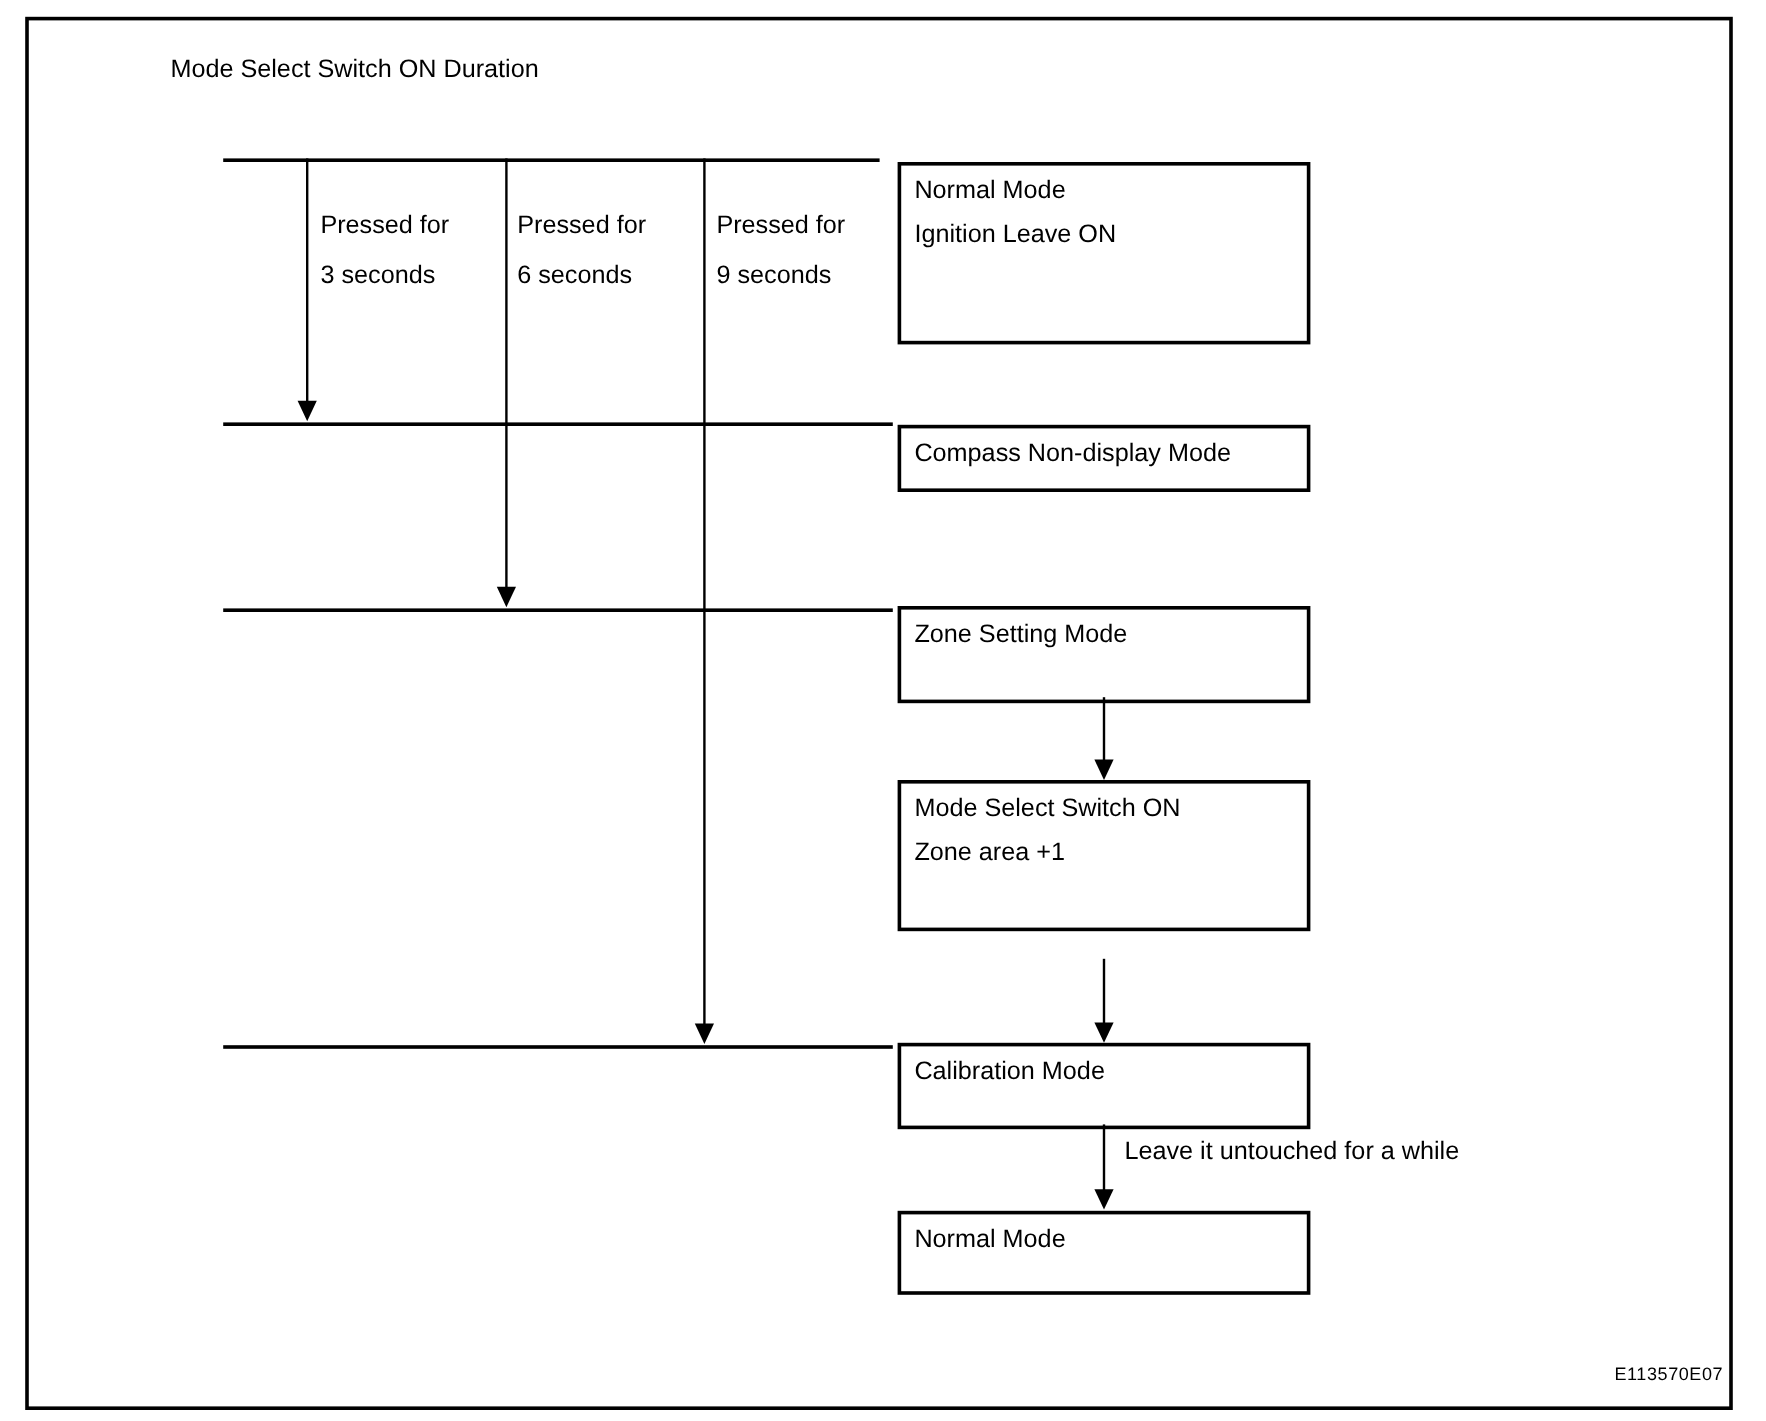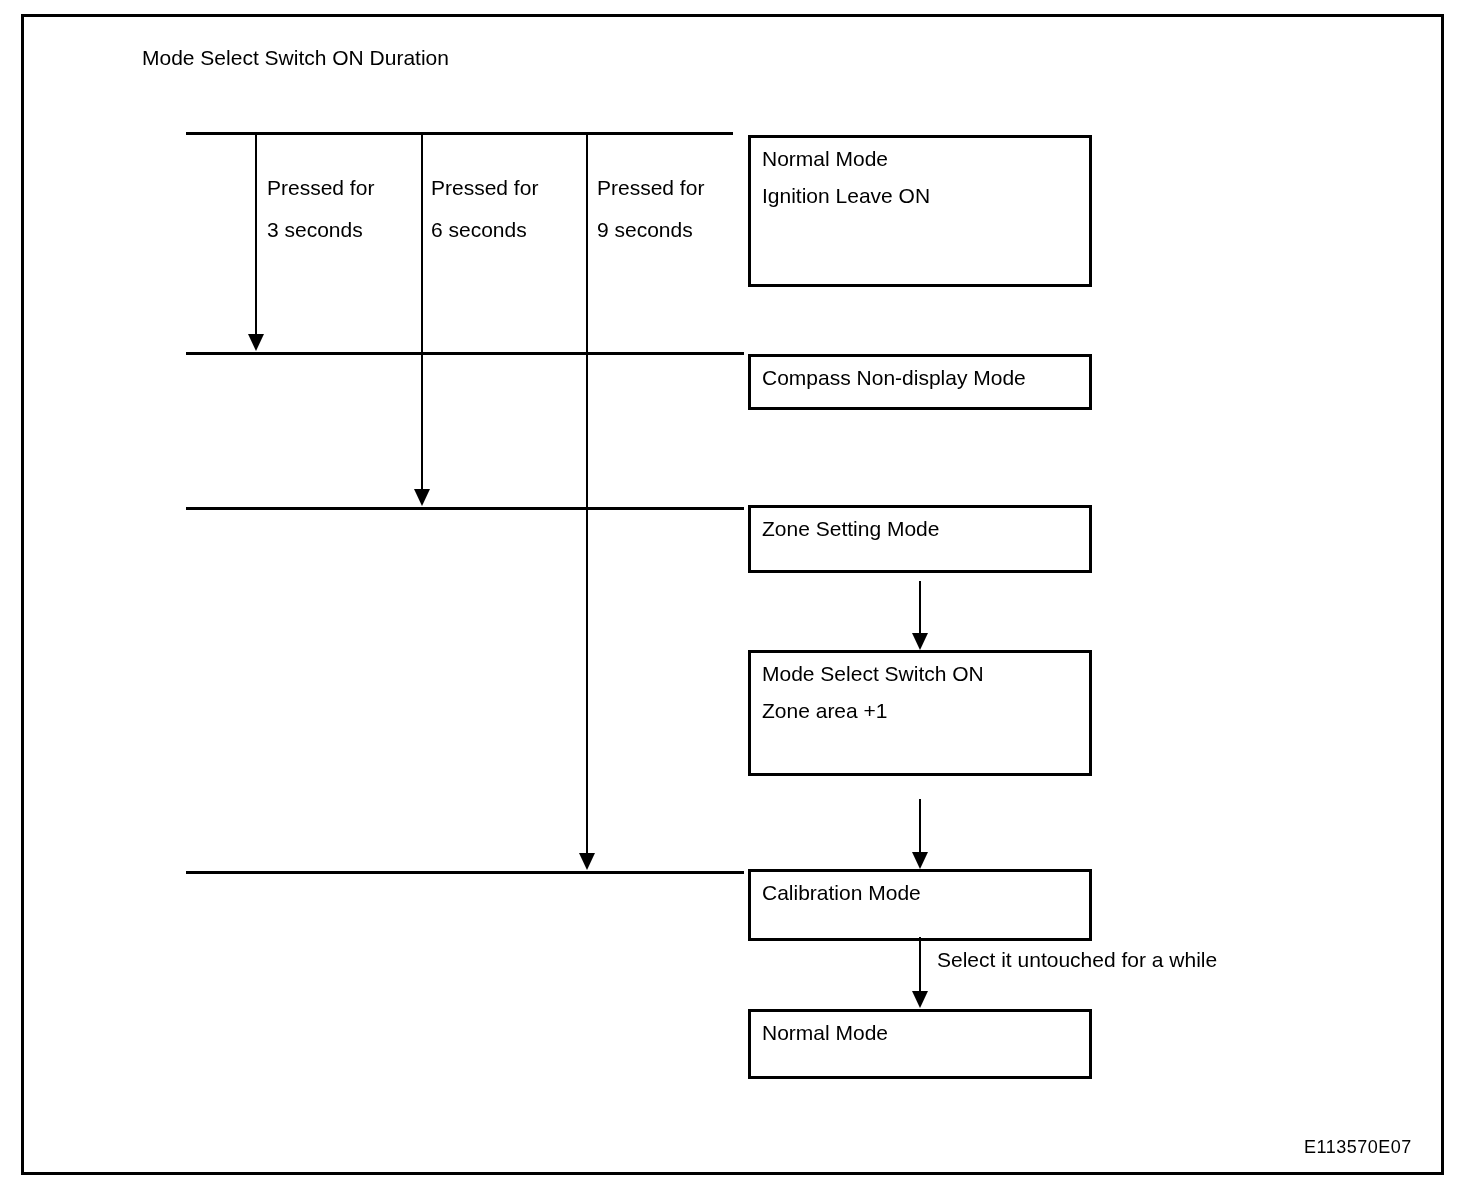--- a/index.html
+++ b/index.html
@@ -13,21 +13,21 @@
   .ahead{position:absolute;width:0;height:0;
          border-left:8px solid transparent;border-right:8px solid transparent;
          border-top:17px solid #000;}
   .plabel{position:absolute;font-size:21px;line-height:42px;white-space:nowrap;}
   .plabel span{display:block;}
   .box{position:absolute;left:748px;width:344px;border:3px solid #000;
        box-sizing:border-box;background:#fff;padding:2px 11px;font-size:21px;}
   .box span{display:block;line-height:37px;}
   .note{position:absolute;left:937px;top:948px;font-size:21px;white-space:nowrap;}
   .figcode{position:absolute;left:1280px;top:1137px;width:156px;
-           text-align:center;font-size:18px;letter-spacing:0.5px;}
+           text-align:right;font-size:15px;letter-spacing:0.5px;}
 </style>
 </head>
 <body>
 
 <div class="stage">
 
   <div class="frame"></div>
 
   <div class="title">Mode Select Switch ON Duration</div>
 
@@ -60,21 +60,21 @@
 
   <div class="box" style="top:135px;height:152px;">
     <span>Normal Mode</span>
     <span>Ignition Leave ON</span>
   </div>
 
   <div class="box" style="top:354px;height:56px;">
     <span>Compass Non-display Mode</span>
   </div>
 
-  <div class="box" style="top:505px;height:68px;">
+  <div class="box" style="top:505px;height:81px;">
     <span>Zone Setting Mode</span>
   </div>
 
   <div class="box" style="top:650px;height:126px;">
     <span>Mode Select Switch ON</span>
     <span>Zone area +1</span>
   </div>
 
   <div class="box" style="top:869px;height:72px;">
     <span>Calibration Mode</span>
@@ -86,17 +86,17 @@
 
   <div class="vshaft" style="left:919px;top:581px;height:53px;"></div>
   <div class="ahead" style="left:912px;top:633px;"></div>
 
   <div class="vshaft" style="left:919px;top:799px;height:54px;"></div>
   <div class="ahead" style="left:912px;top:852px;"></div>
 
   <div class="vshaft" style="left:919px;top:937px;height:55px;"></div>
   <div class="ahead" style="left:912px;top:991px;"></div>
 
-  <div class="note">Select it untouched for a while</div>
+  <div class="note">Leave it untouched for a while</div>
 
   <div class="figcode">E113570E07</div>
 
 </div>
 
 </body></html>

